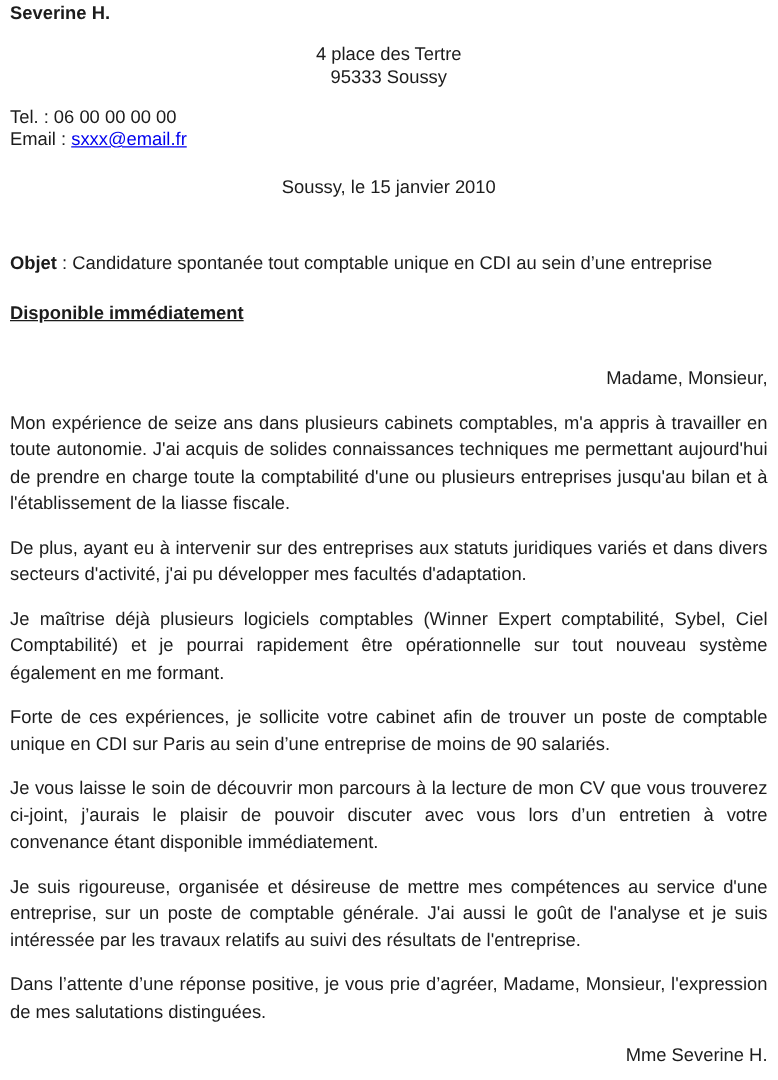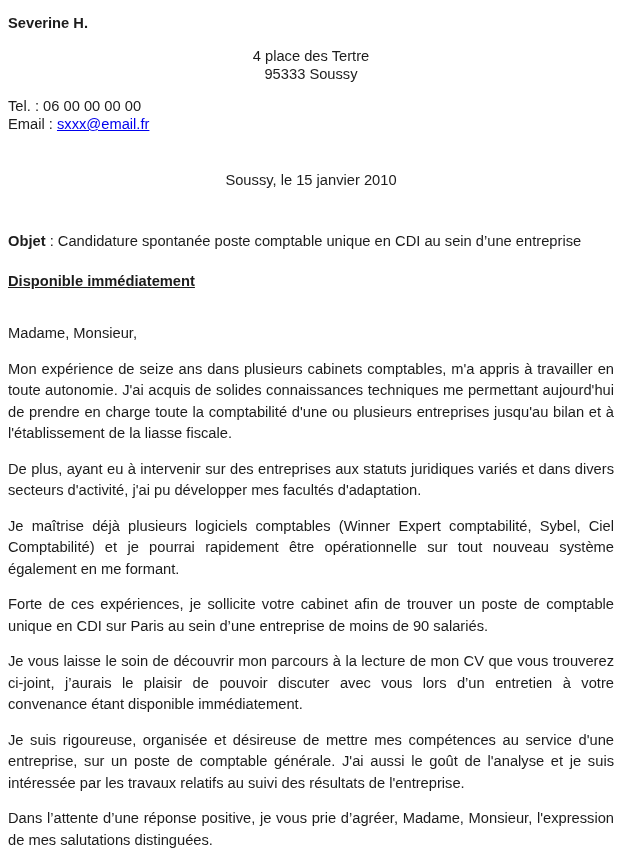--- a/index.html
+++ b/index.html
@@ -9,33 +9,33 @@
   }
   *{margin:0;padding:0;box-sizing:border-box;}
   html,body{background:var(--bg);}
   .page{
     width:622px;
     height:864px;
     background:var(--bg);
     color:var(--text);
     font-family:"Liberation Sans","DejaVu Sans",sans-serif;
     font-size:14.7px;
-    padding:14px 8px 0 8px;
+    padding:2px 8px 0 8px;
     overflow:hidden;
   }
   .hdr p{line-height:18px;}
   .sender-name{font-weight:bold;margin-bottom:15px;}
   .sender-address{margin-bottom:14px;text-align:center;}
-  .sender-contact{margin-bottom:38px;}
+  .sender-contact{margin-bottom:20px;}
   a.email-link{color:var(--link);}
   .dateline{text-align:center;line-height:18px;margin-bottom:42px;}
   .subject{line-height:20px;margin-bottom:20px;}
   .subject b{font-weight:bold;margin-top:27px;}
   .availability{font-weight:bold;text-decoration:underline;line-height:20px;margin-bottom:32px;}
-  .salutation{line-height:21.5px;margin-bottom:14px;}
+  .salutation{line-height:21.5px;margin-bottom:14px;text-align:right;}
   .body-par{
     line-height:21.5px;
     margin-bottom:14px;
     text-align:justify;
   }
   .signature{text-align:right;line-height:21.5px;}
 </style>
 </head>
 <body>
 
@@ -48,21 +48,21 @@
       <span>95333 Soussy</span>
     </p>
     <p class="sender-contact">
       <span>Tel. : 06 00 00 00 00</span><br>
       <span>Email : </span><a href="#" class="email-link">sxxx@email.fr</a>
     </p>
   </div>
 
   <p class="dateline">Soussy, le 15 janvier 2010</p>
 
-  <p class="subject"><b>Objet</b><span> : Candidature spontanée poste comptable unique en CDI au sein d’une entreprise</span></p>
+  <p class="subject"><b>Objet</b><span> : Candidature spontanée tout comptable unique en CDI au sein d’une entreprise</span></p>
 
   <p class="availability">Disponible immédiatement</p>
 
   <p class="salutation">Madame, Monsieur,</p>
 
   <p class="body-par">Mon expérience de seize ans dans plusieurs cabinets comptables, m'a appris à travailler en toute autonomie. J'ai acquis de solides connaissances techniques me permettant aujourd'hui de prendre en charge toute la comptabilité d'une ou plusieurs entreprises jusqu'au bilan et à l'établissement de la liasse fiscale.</p>
   <p class="body-par">De plus, ayant eu à intervenir sur des entreprises aux statuts juridiques variés et dans divers secteurs d'activité, j'ai pu développer mes facultés d'adaptation.</p>
   <p class="body-par">Je maîtrise déjà plusieurs logiciels comptables (Winner Expert comptabilité, Sybel, Ciel Comptabilité) et je pourrai rapidement être opérationnelle sur tout nouveau système également en me formant.</p>
   <p class="body-par">Forte de ces expériences, je sollicite votre cabinet afin de trouver un poste de comptable unique en CDI sur Paris au sein d’une entreprise de moins de 90 salariés.</p>
   <p class="body-par">Je vous laisse le soin de découvrir mon parcours à la lecture de mon CV que vous trouverez ci-joint, j’aurais le plaisir de pouvoir discuter avec vous lors d’un entretien à votre convenance étant disponible immédiatement.</p>

